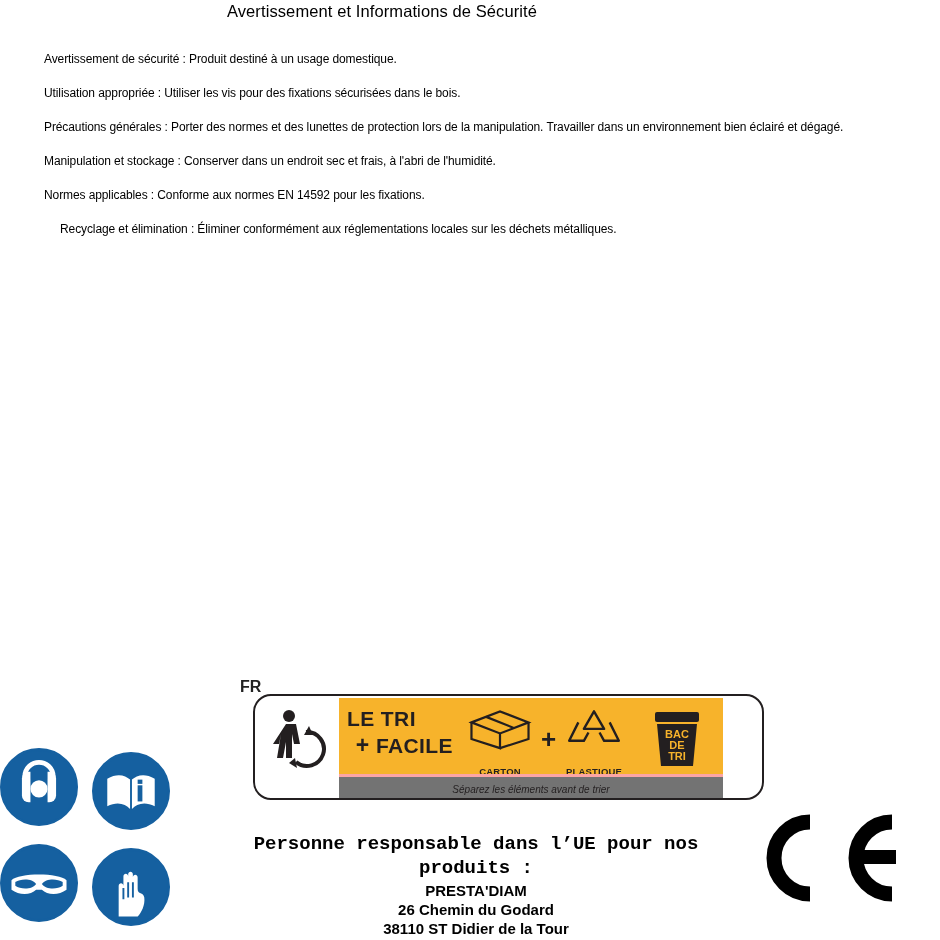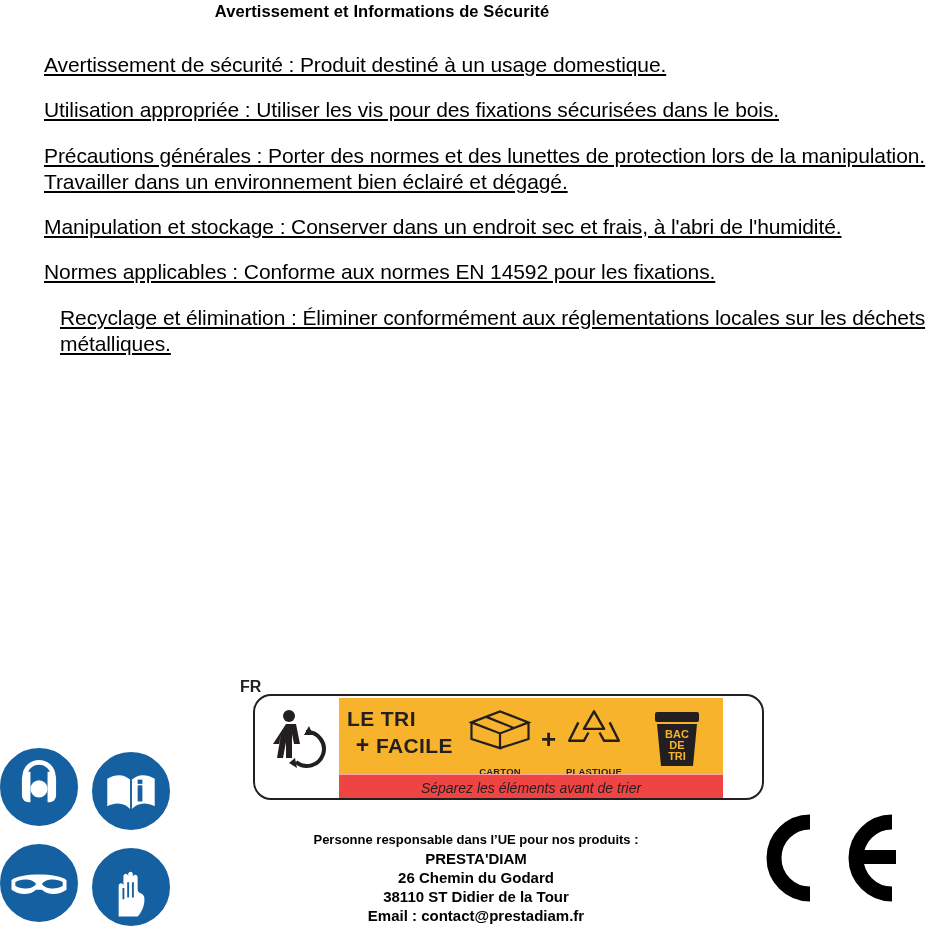--- a/index.html
+++ b/index.html
@@ -20,35 +20,34 @@
     width: 940px;
     height: 940px;
   }
   .doc-title {
     position: absolute;
     top: 2px;
     left: 0;
     width: 764px;
     text-align: center;
     font-size: 16.5px;
-    font-weight: bold;
+    font-weight: normal;
     letter-spacing: 0.1px;
   }
   .safety-list {
     position: absolute;
     top: 52px;
     left: 44px;
     width: 888px;
   }
   .safety-item {
-    font-size: 21px;
+    font-size: 12px;
     line-height: 1.25;
     margin-bottom: 19px;
     letter-spacing: -0.1px;
-    text-decoration: underline;
   }
   .safety-item:last-child { margin-bottom: 0; margin-left: 16px; }
 
   
   .pictos {
     position: absolute;
     left: 0;
     top: 748px;
     width: 180px;
     height: 192px;
@@ -145,24 +144,24 @@
     top: 4px;
     width: 72px;
     height: 72px;
   }
   .bottom-strip {
     position: absolute;
     left: 84px;
     top: 78px;
     width: 384px;
     height: 26px;
-    background: #ef4444;
-    border-top: 1px solid #fca5a5;
+    background: #737373;
+    border-top: 3px solid #fca5a5;
     font-style: italic;
-    font-size: 14px;
+    font-size: 10px;
     color: #231f20;
     text-align: center;
     line-height: 26px;
   }
   .triman-box {
     position: absolute;
     left: 4px;
     top: 4px;
     width: 78px;
     height: 96px;
@@ -172,21 +171,21 @@
   .resp-block {
     position: absolute;
     left: 238px;
     top: 832px;
     width: 476px;
     text-align: center;
     font-size: 15px;
     font-weight: bold;
     line-height: 1.28;
   }
-  .resp-block .line1 { font-size: 13px; }
+  .resp-block .line1 { font-size: 19px; font-family: Liberation Mono, monospace; }
 
   
   .ce-mark {
     position: absolute;
     left: 752px;
     top: 812px;
     width: 150px;
     height: 92px;
   }
   .ce-mark svg { display:block; width: 100%; height: 100%; }

